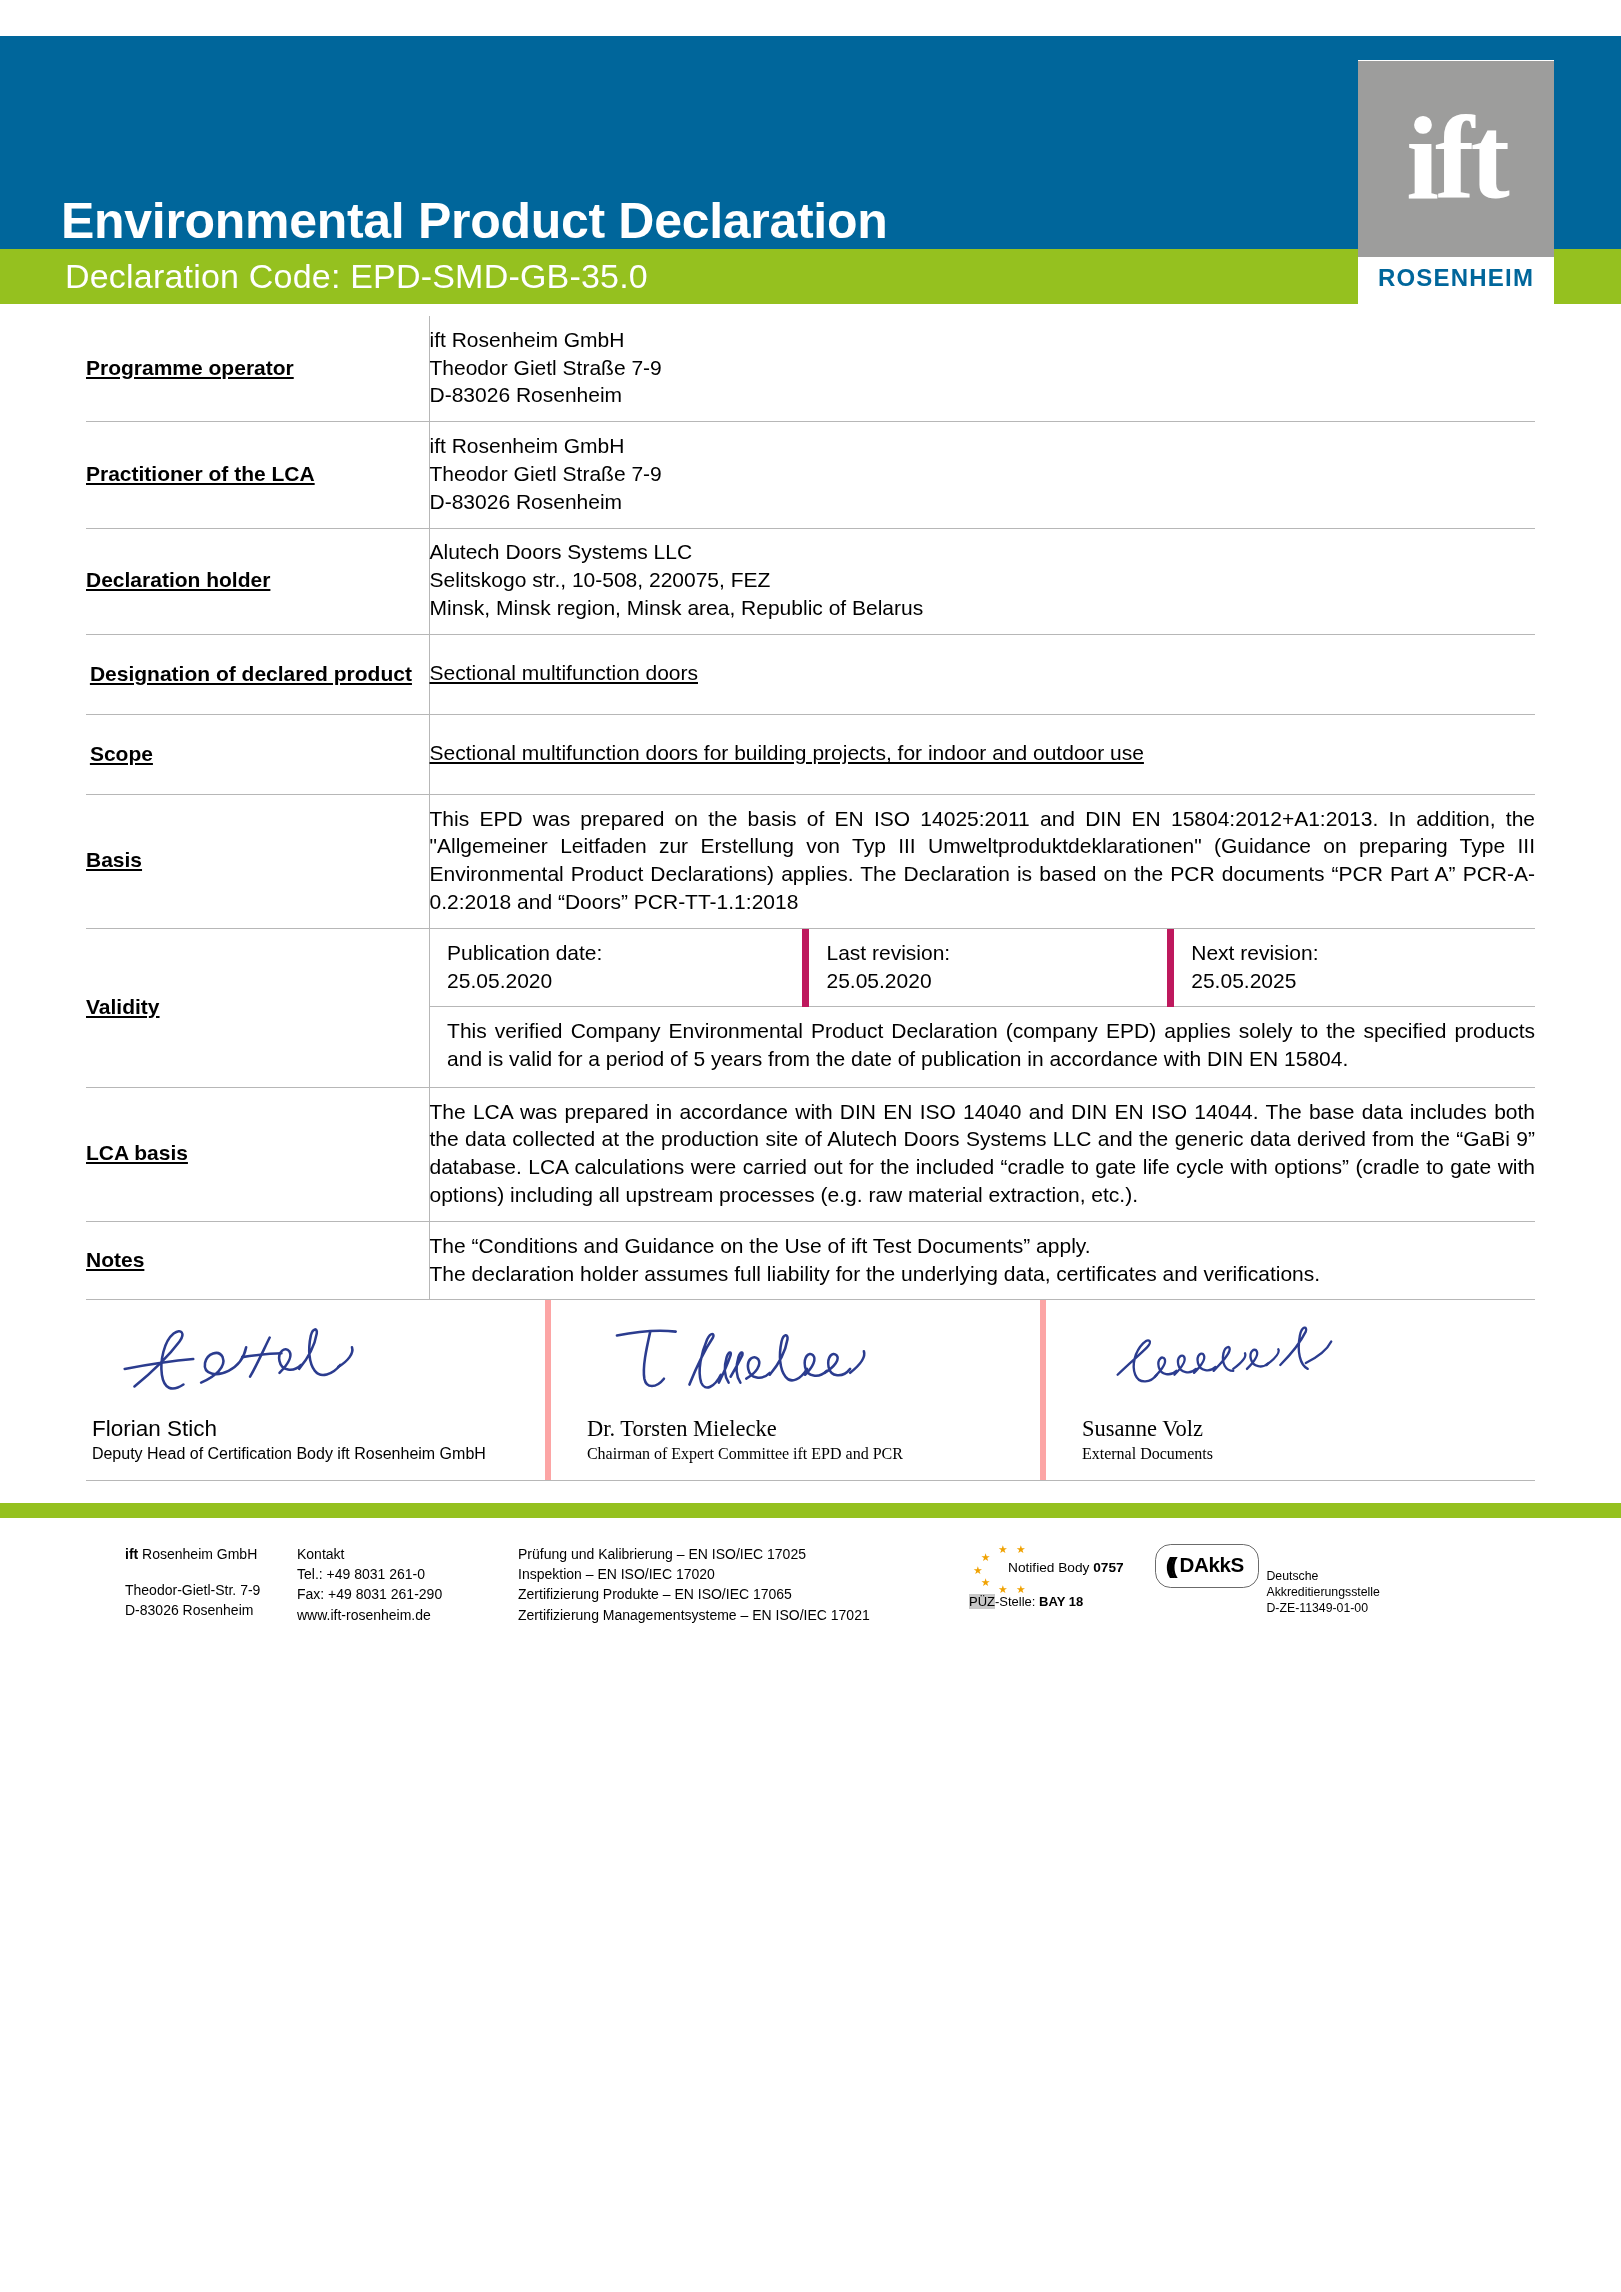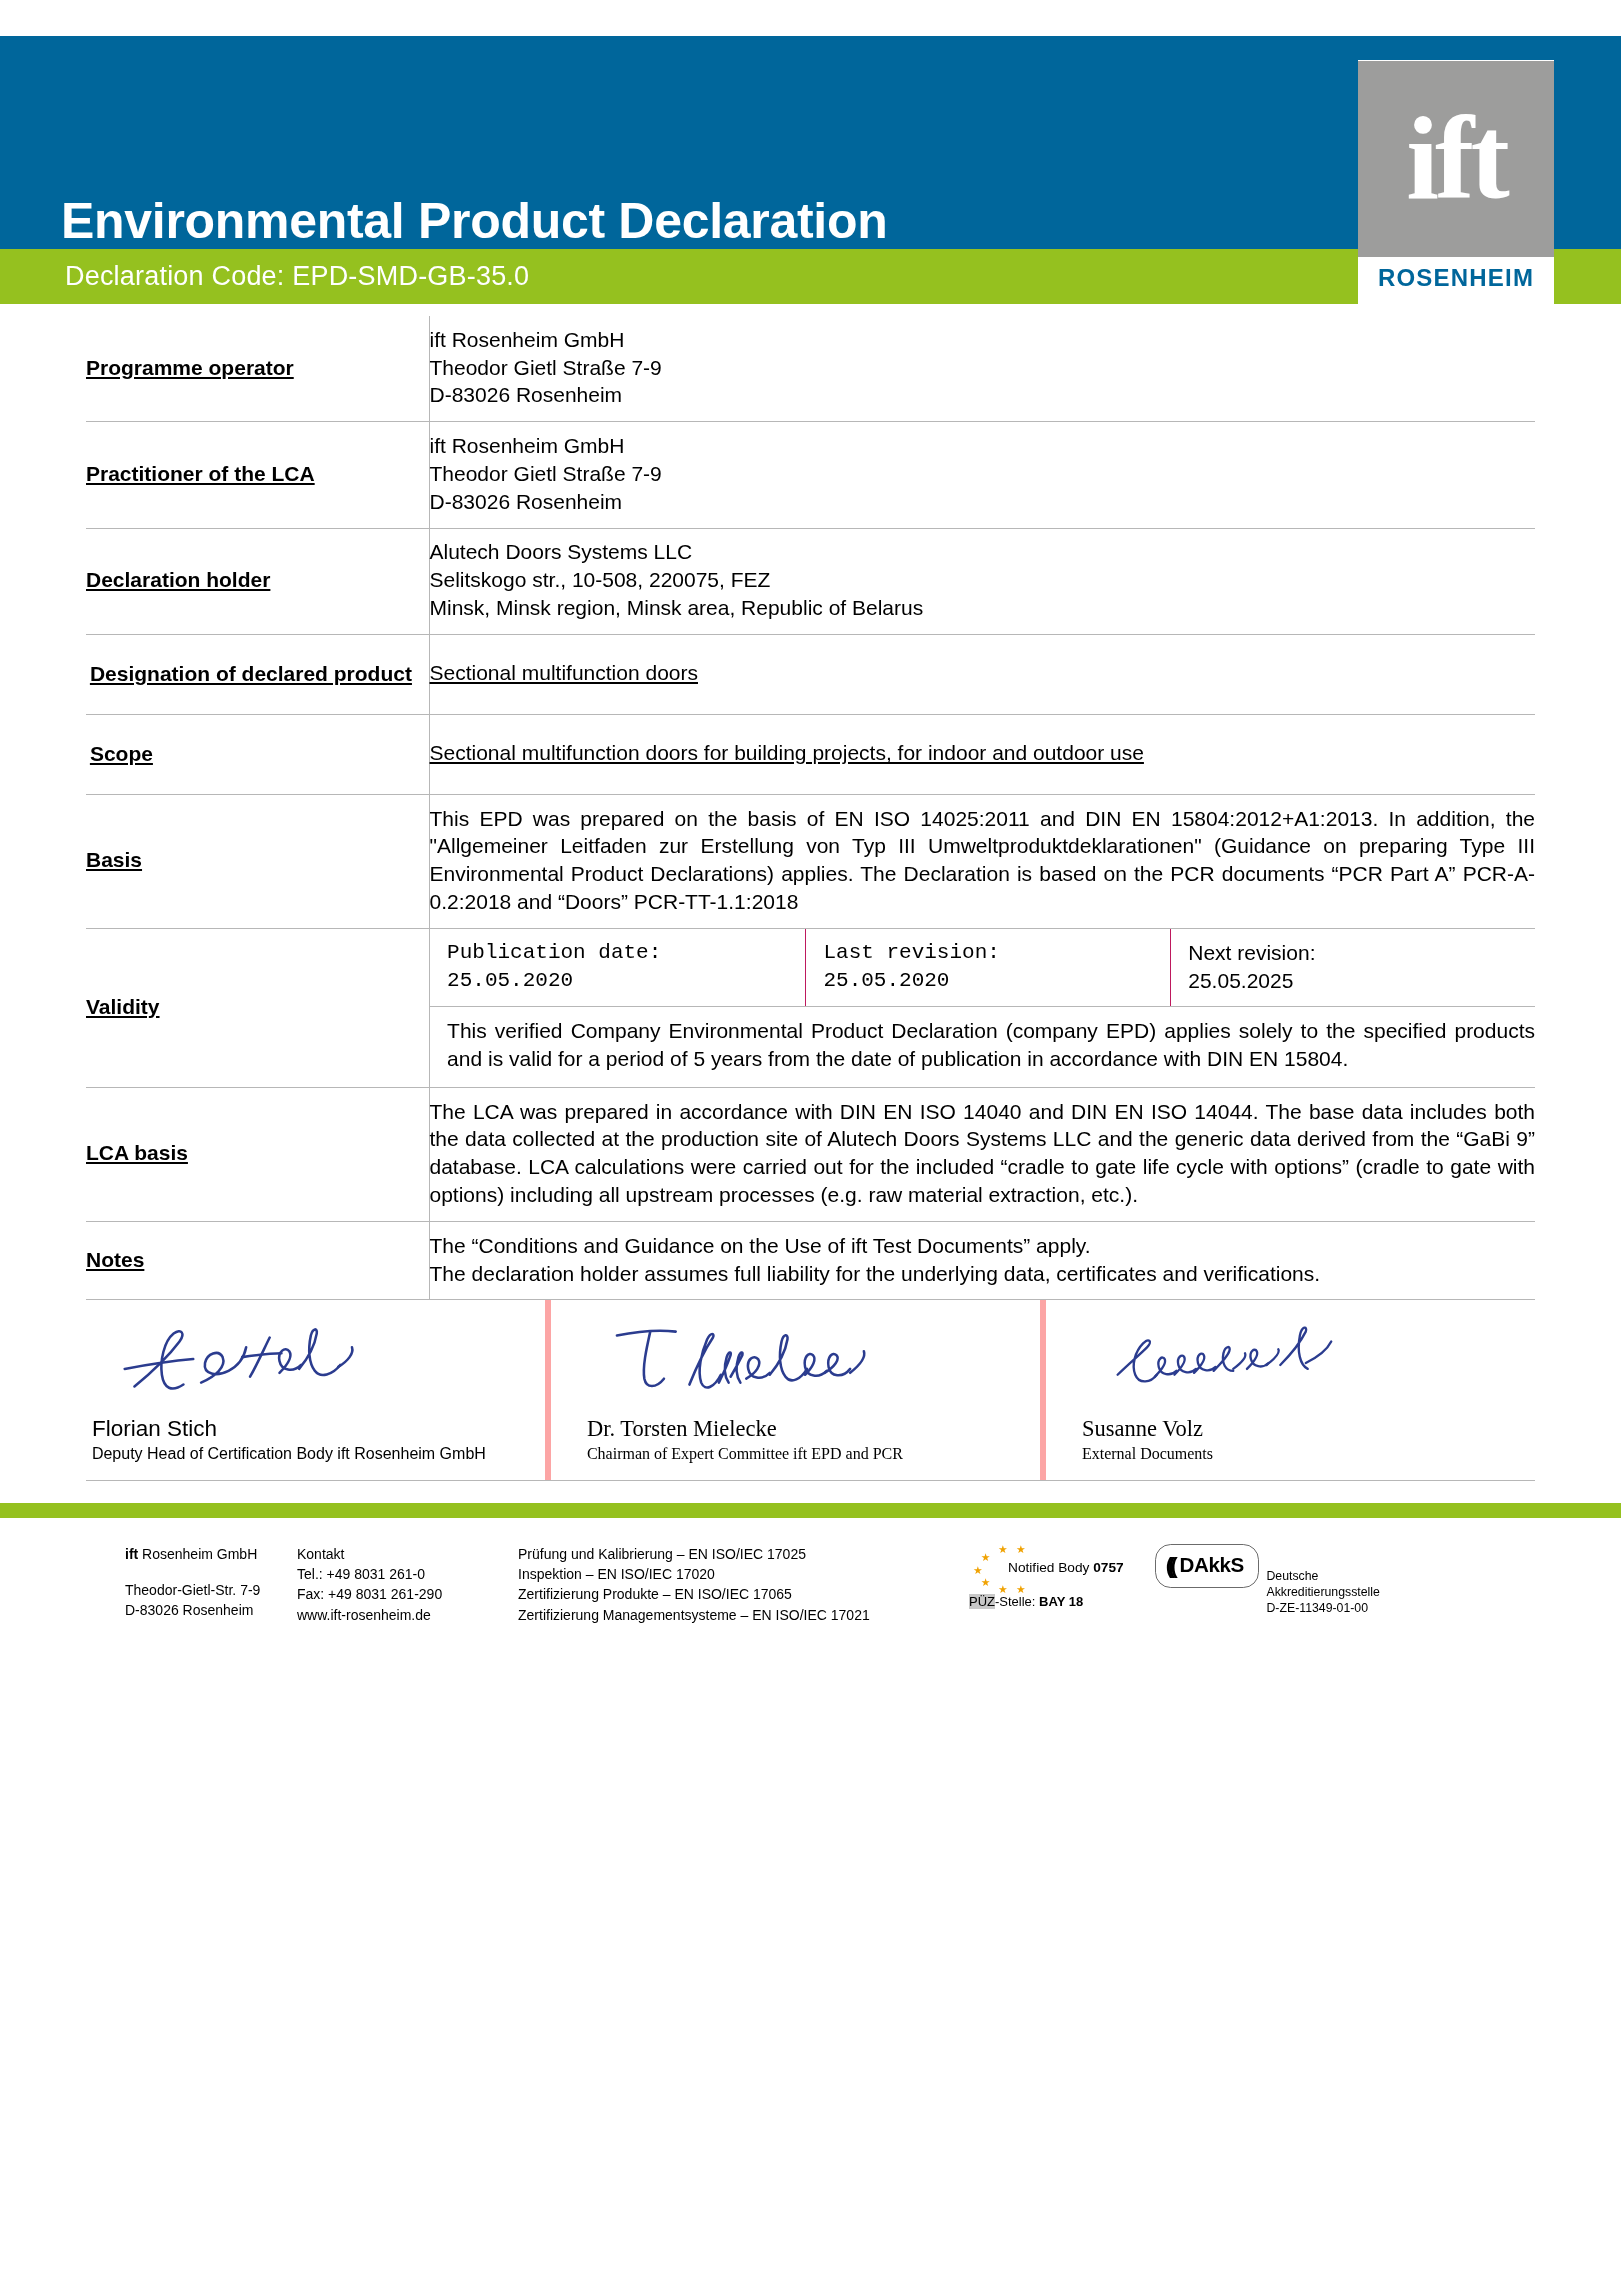--- a/index.html
+++ b/index.html
@@ -79,21 +79,21 @@
   }
 
   .green-band {
     height: 55px;
     background: #95c11f;
     display: flex;
     align-items: center;
   }
   .green-band .code {
     color: #ffffff;
-    font-size: 27px;
+    font-size: 34px;
     margin-left: 65px;
     letter-spacing: 0.2px;
   }
 
   
   .content {
     padding: 0 86px;
   }
   table.main {
     width: 100%;
@@ -128,21 +128,21 @@
     table-layout: fixed;
   }
   table.inner td {
     border: none;
     border-bottom: 1px solid #b7b7b7;
     vertical-align: top;
     padding: 9.8px 0 11.8px 17.6px;
     font-size: 21px;
     line-height: 1.33;
   }
-  table.inner td.sep { border-right: 1px solid #be185d; font-family: Liberation Mono, monospace; }
+  table.inner td.sep { border-right: 7px solid #be185d; }
   table.inner tr.last td { border-bottom: none; padding-bottom: 13.7px; }
   td.nopad { padding: 0 !important; }
 
   
   .sign-row {
     display: flex;
     margin-top: 0;
     border-bottom: 1px solid #b7b7b7;
   }
   .sign-cell {

